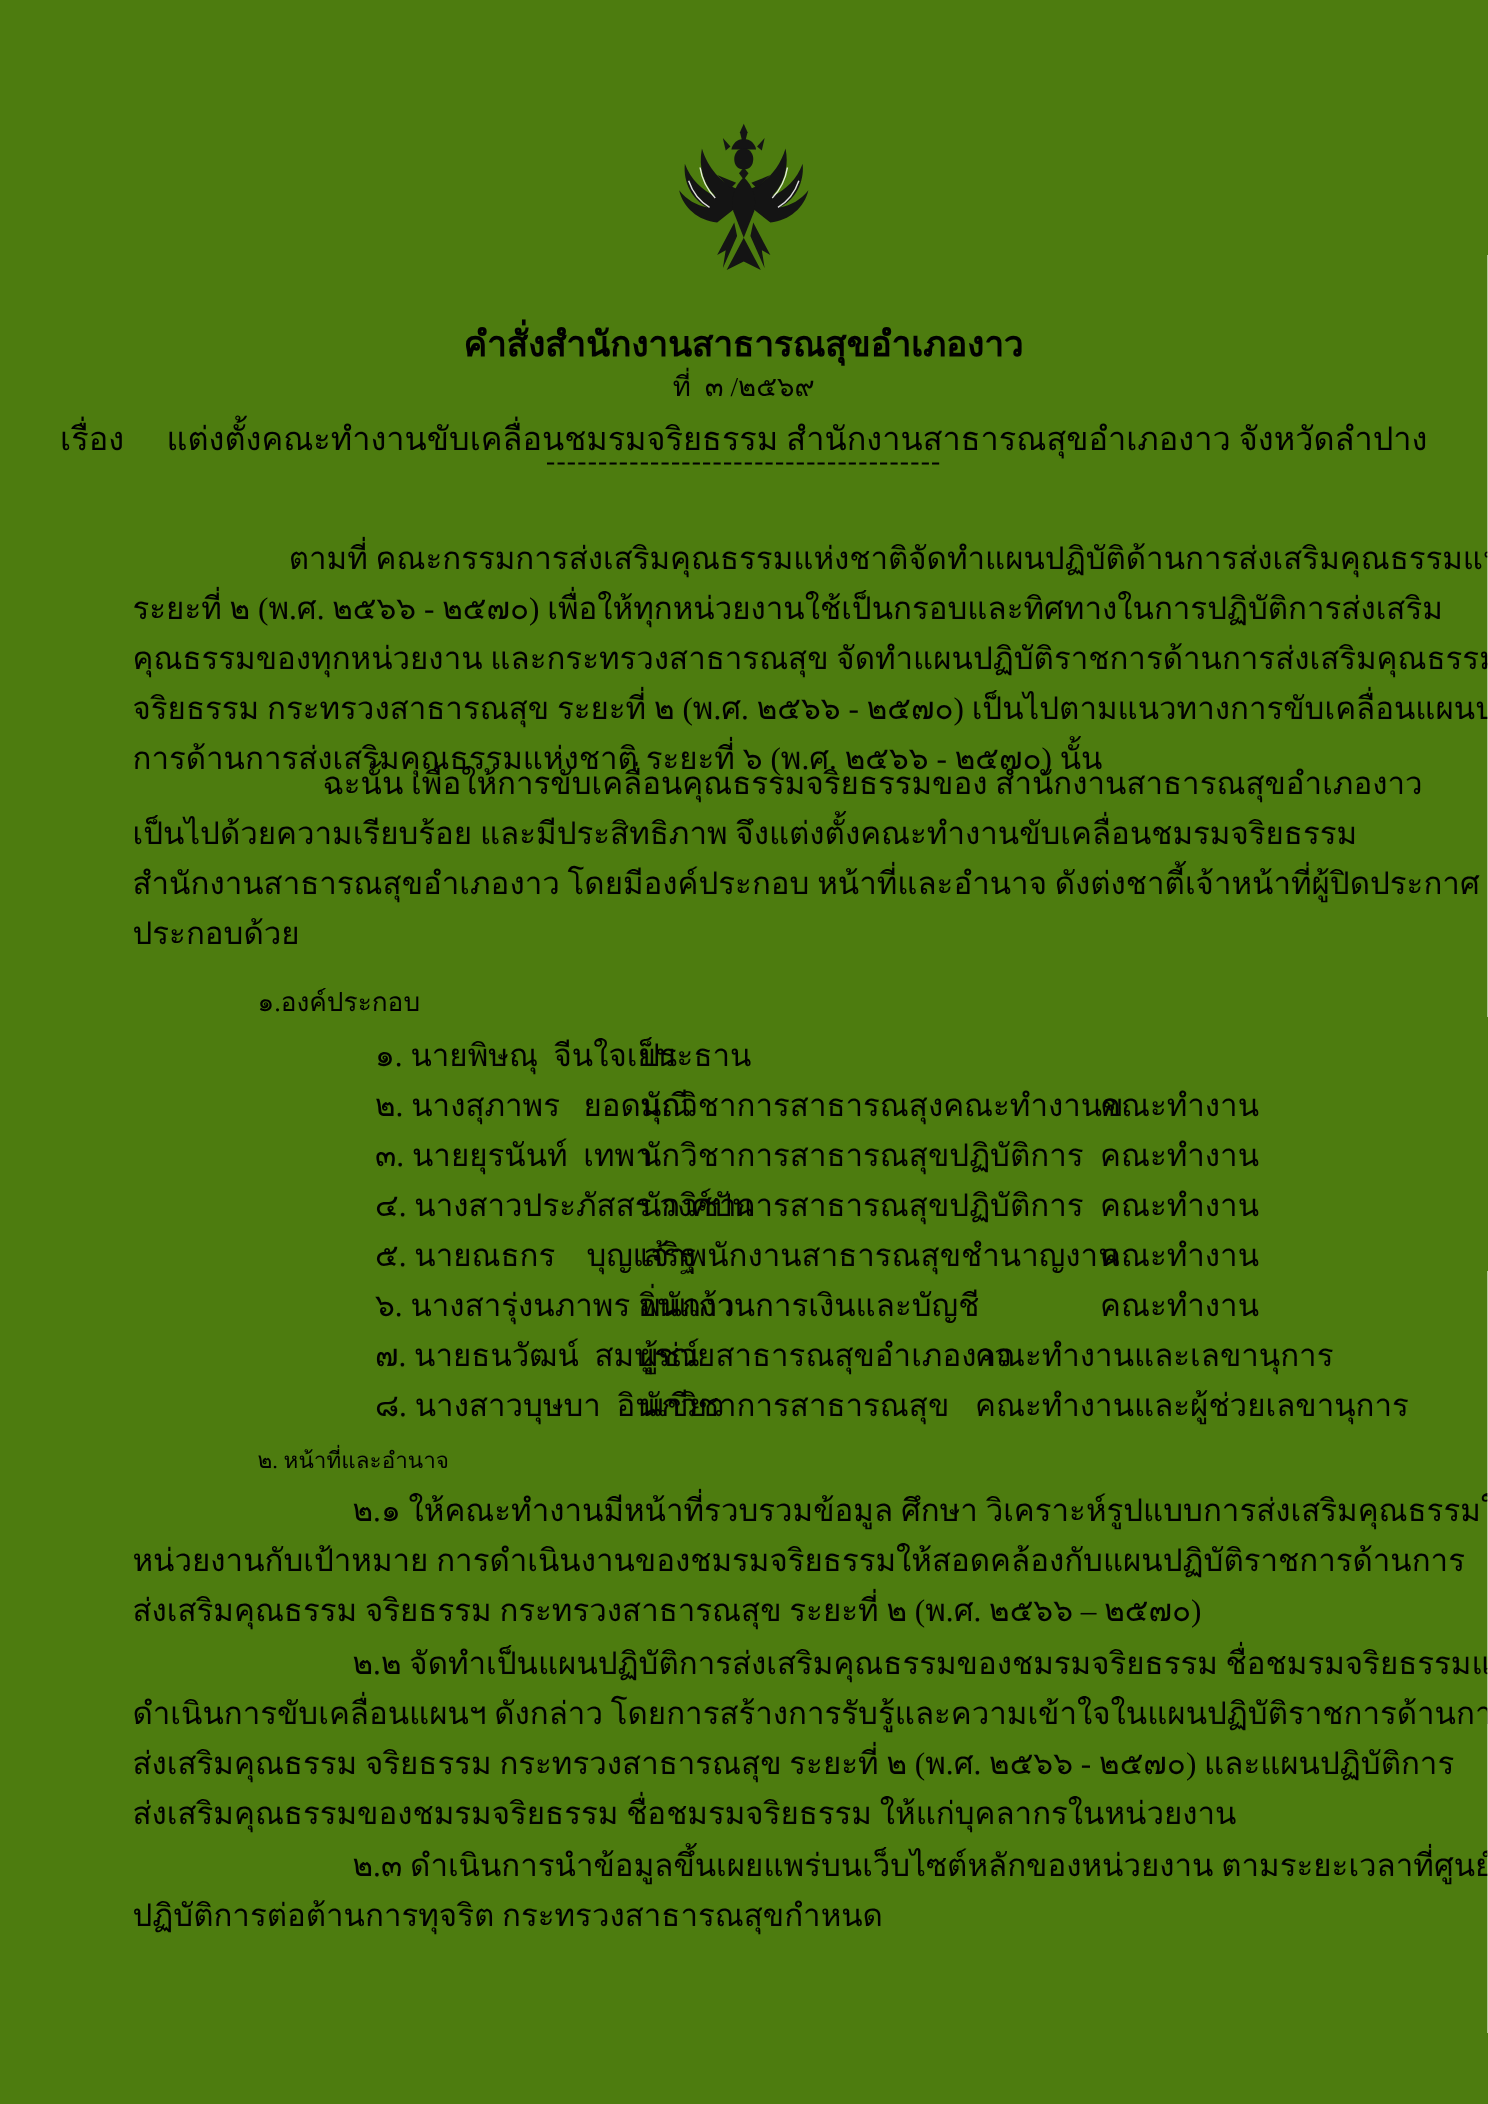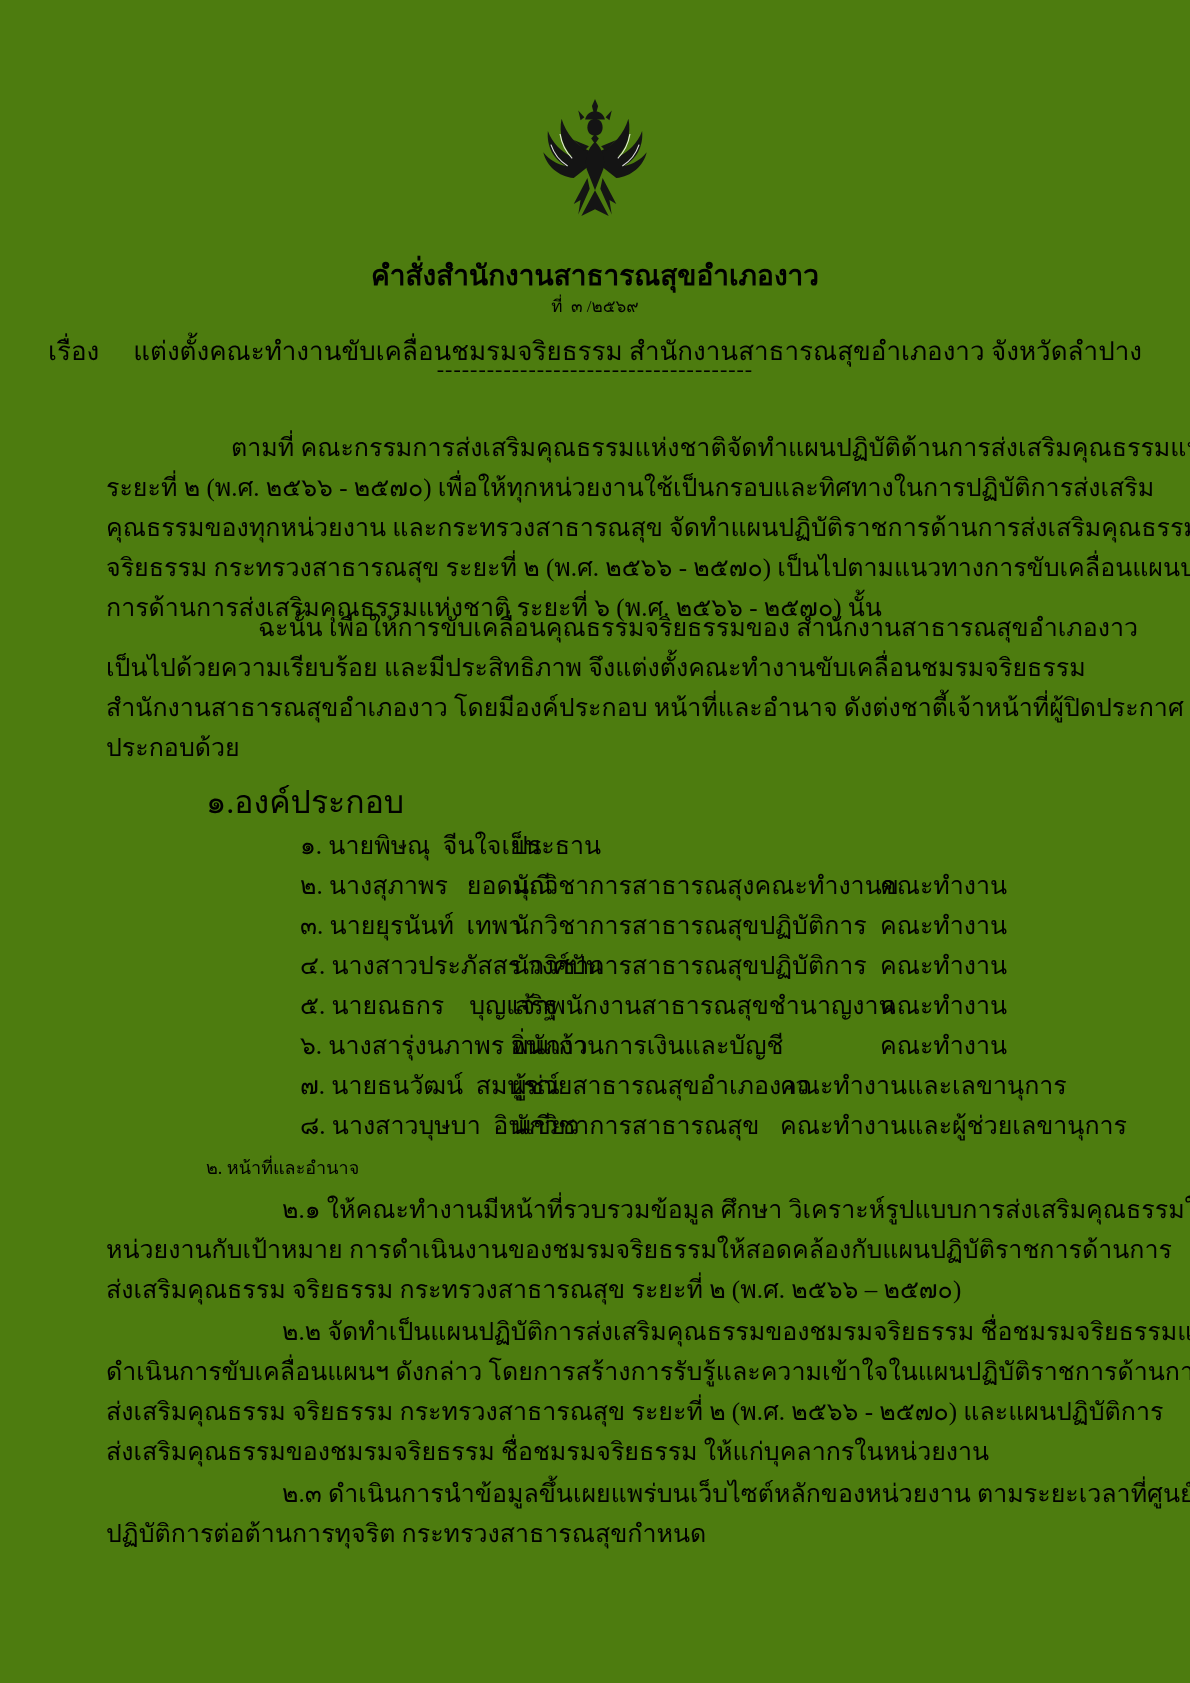--- a/index.html
+++ b/index.html
@@ -31,21 +31,21 @@
     text-align: center;
     font-size: 28px;
     font-weight: bold;
     white-space: pre-wrap;
   }
   .doc-number {
     position: absolute;
     top: 292px;
     left: 0; right: 0;
     text-align: center;
-    font-size: 17px;
+    font-size: 22px;
     white-space: pre-wrap;
   }
   .subject-line {
     position: absolute;
     top: 330px;
     left: 0; right: 0;
     display: flex;
     justify-content: center;
     gap: 34px;
     font-size: 26px;
@@ -71,21 +71,21 @@
     white-space: pre;
   }
   .para1 { top: 428px; }
   .para1 .line:first-child { padding-left: 125px; }
   .para2 { top: 608px; }
   .para2 .line:first-child { padding-left: 152px; }
   .sec1-heading {
     position: absolute;
     left: 206px;
     top: 782px;
-    font-size: 32px;
+    font-size: 21px;
     line-height: 40px;
     white-space: pre;
   }
   .members {
     position: absolute;
     left: 300px;
     top: 826px;
     width: 790px;
     font-size: 25px;
   }

